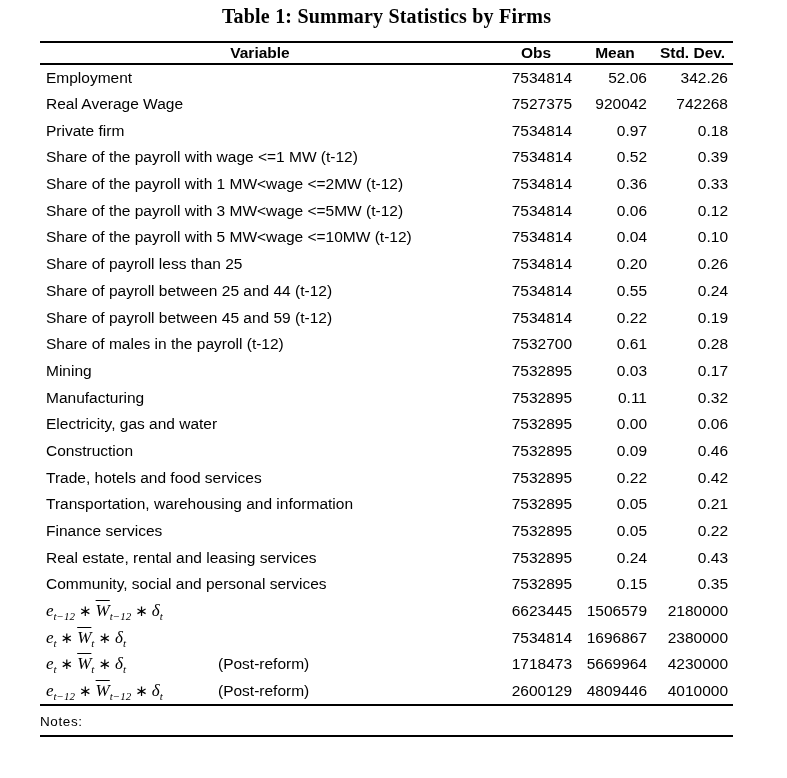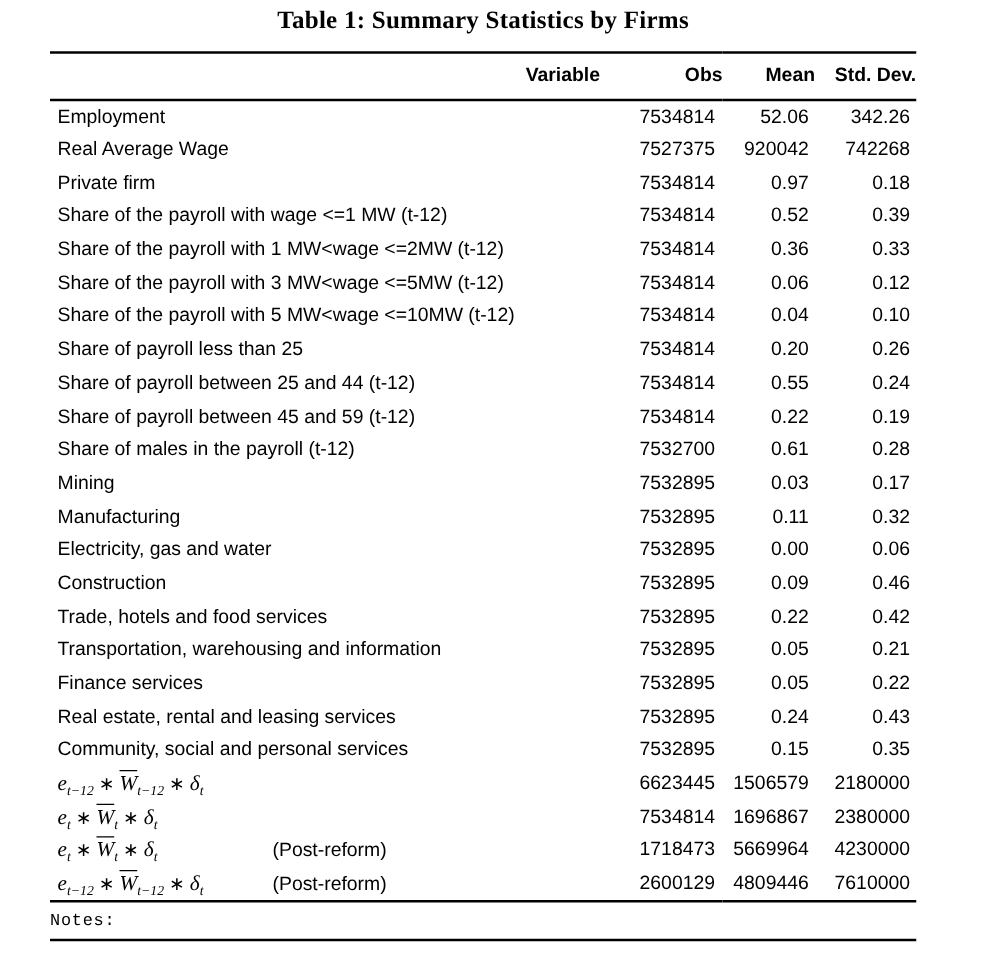--- a/index.html
+++ b/index.html
@@ -35,23 +35,23 @@
     border-bottom: 2px solid #000;
   }
   col.c-label { width: 440px; }
   col.c-obs   { width: 98px; }
   col.c-mean  { width: 74px; }
   col.c-sd    { width: 81px; }
   thead th {
     border-bottom: 2px solid #000;
     font-weight: bold;
     font-size: 15.5px;
-    height: 38px;
+    height: 22px;
     padding: 0;
-    text-align: right;
+    text-align: center;
     white-space: nowrap;
     vertical-align: middle;
   }
   thead th.h-obs { padding-left: 14px; }
   tbody td {
     font-size: 15.5px;
     height: 26.7px;
     padding: 0;
     white-space: nowrap;
     vertical-align: middle;
@@ -80,21 +80,20 @@
     font-style: italic;
     font-size: 11px;
     line-height: 0;
   }
   .suffix { font-size: 15.5px; }
   .notes {
     width: 693px;
     border-bottom: 2px solid #000;
     padding-top: 4px;
     padding-bottom: 2px;
-    font-family: Liberation Mono, monospace;
   }
   .notes .note-line {
     font-size: 13.5px;
     letter-spacing: 0.6px;
     line-height: 23px;
     white-space: nowrap;
   }
 </style>
 </head>
 <body>
@@ -254,21 +253,21 @@
         <tr>
           <td class="label"><span class="math-wrap"><span class="m-v">e</span><sub class="m-s">t</sub><span class="m-o">∗</span><span class="m-w">W</span><sub class="m-s">t</sub><span class="m-o">∗</span><span class="m-v">δ</span><sub class="m-s">t</sub></span><span class="suffix">(Post-reform)</span></td>
           <td class="num obs">1718473</td>
           <td class="num mean">5669964</td>
           <td class="num sd">4230000</td>
         </tr>
         <tr>
           <td class="label"><span class="math-wrap"><span class="m-v">e</span><sub class="m-s">t−12</sub><span class="m-o">∗</span><span class="m-w">W</span><sub class="m-s">t−12</sub><span class="m-o">∗</span><span class="m-v">δ</span><sub class="m-s">t</sub></span><span class="suffix">(Post-reform)</span></td>
           <td class="num obs">2600129</td>
           <td class="num mean">4809446</td>
-          <td class="num sd">7610000</td>
+          <td class="num sd">4010000</td>
         </tr>
       </tbody>
   </table>
 
   <div class="notes">
     <div class="note-line">Notes:</div>
   </div>
 
 </div>
 

